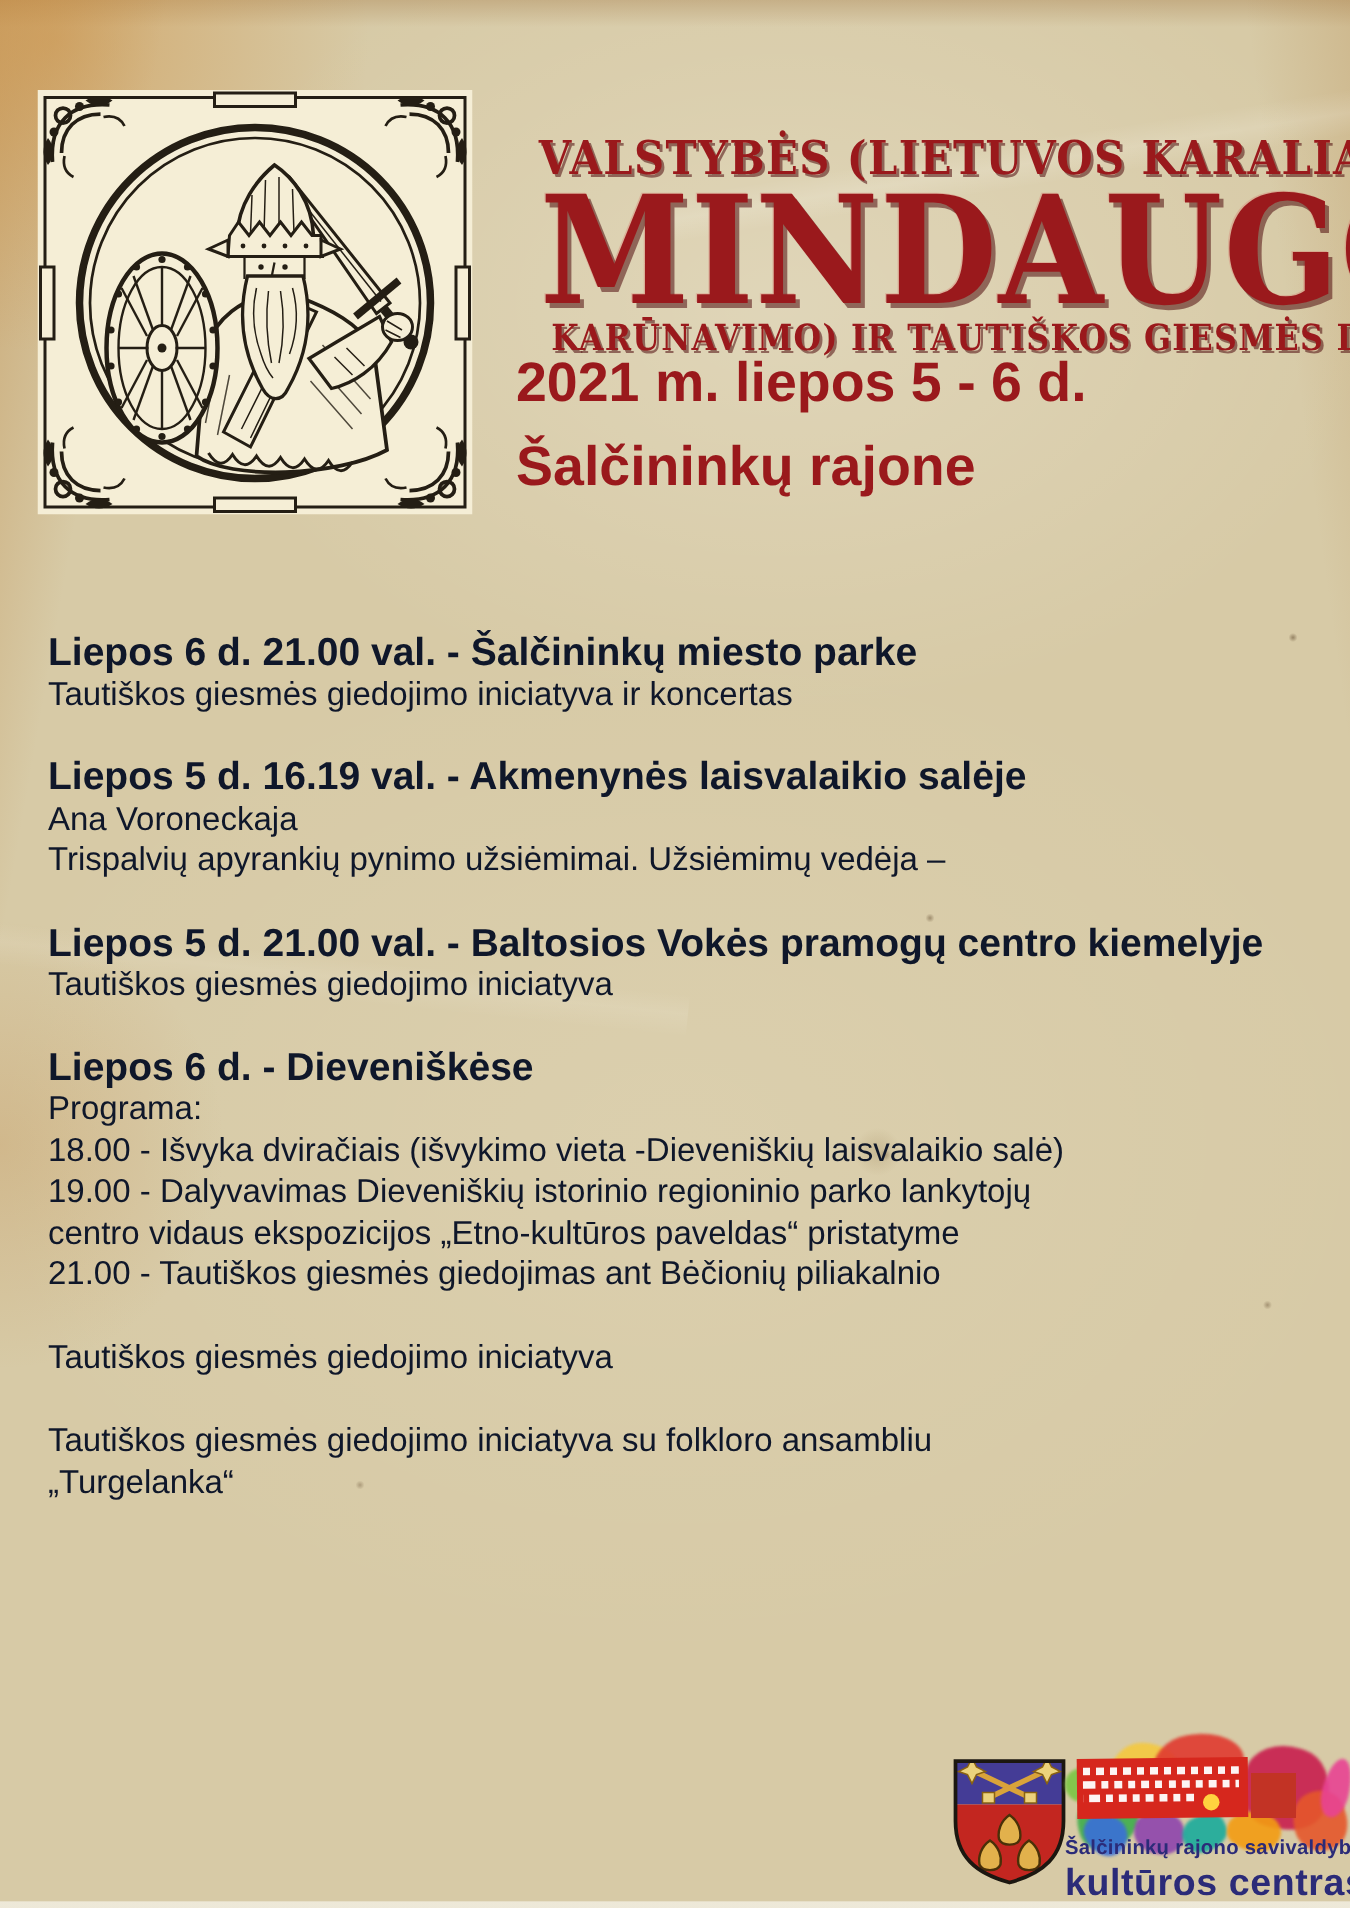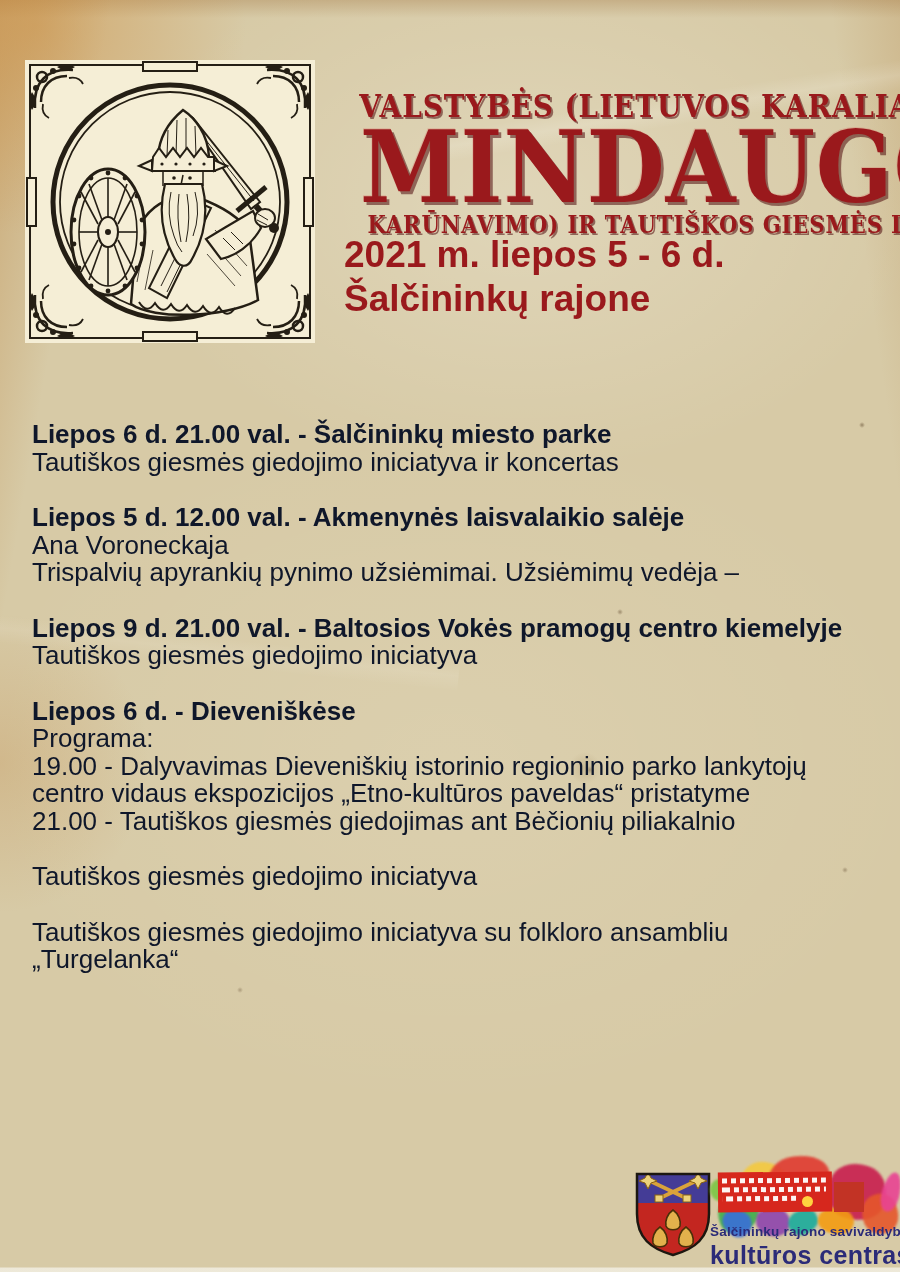--- a/index.html
+++ b/index.html
@@ -42,27 +42,27 @@
     text-shadow:2px 2px 0 rgba(78,11,13,.55);}
   .tbig{height:85px;}
   .tbig span{display:inline-block;font-size:100px;line-height:84px;letter-spacing:1px;transform:scaleX(.90);
     text-shadow:3px 3px 0 rgba(78,11,13,.55), -1px -1px 0 rgba(214,120,110,.35);}
   .t2{height:32px;}
   .t2 span{display:inline-block;font-size:24px;letter-spacing:1px;transform:scaleX(.88);
     text-shadow:2px 2px 0 rgba(78,11,13,.55);}
   .date-line,.location-line{position:absolute;left:344px;font-weight:bold;font-size:37px;
     color:#9a191c;white-space:pre;}
   .date-line{top:234px;text-align:center;}
-  .location-line{top:278px;}
+  .location-line{top:290px;}
 
   
   .events{position:absolute;left:32px;top:421px;width:866px;color:#0f172a;}
   .event{margin-bottom:28px;}
   .eh{font-weight:bold;font-size:26px;line-height:27.5px;white-space:pre;}
-  .el{font-weight:normal;font-size:26px;line-height:27.5px;white-space:pre;}
+  .el{font-weight:normal;font-size:22px;line-height:27.5px;white-space:pre;}
 
   
   .coa{position:absolute;left:633px;top:1170px;width:80px;height:88px;}
   .kc-logo{position:absolute;left:710px;top:1156px;width:190px;height:112px;}
   .blob{position:absolute;filter:blur(1px);opacity:.9;}
   .bld-main{position:absolute;left:8px;top:16px;width:114px;height:40px;background:#d6271d;transform:rotate(-.6deg);}
   .bld-right{position:absolute;left:124px;top:26px;width:30px;height:30px;background:#c23325;}
   .win{position:absolute;left:4px;height:5px;background:
     repeating-linear-gradient(90deg, rgba(255,255,255,.95) 0 5px, rgba(255,255,255,0) 5px 9px);}
   .dot-y{position:absolute;left:92px;top:40px;width:11px;height:11px;border-radius:50%;background:#ffd23f;}
@@ -200,33 +200,34 @@
 </div>
 <div class="date-line">2021 m. liepos 5 - 6 d.</div>
 <div class="location-line">Šalčininkų rajone</div>
 
 <div class="events">
   <div class="event">
     <div class="eh">Liepos 6 d. 21.00 val. - Šalčininkų miesto parke</div>
     <div class="el">Tautiškos giesmės giedojimo iniciatyva ir koncertas</div>
   </div>
   <div class="event">
-    <div class="eh">Liepos 5 d. 12.00 val. - Akmenynės laisvalaikio salėje</div>
+    <div class="eh">Liepos 5 d. 16.19 val. - Akmenynės laisvalaikio salėje</div>
     <div class="el">Ana Voroneckaja</div>
     <div class="el">Trispalvių apyrankių pynimo užsiėmimai. Užsiėmimų vedėja –</div>
   </div>
   <div class="event">
   </div>
   <div class="event">
-    <div class="eh">Liepos 9 d. 21.00 val. - Baltosios Vokės pramogų centro kiemelyje</div>
+    <div class="eh">Liepos 5 d. 21.00 val. - Baltosios Vokės pramogų centro kiemelyje</div>
     <div class="el">Tautiškos giesmės giedojimo iniciatyva</div>
   </div>
   <div class="event">
     <div class="eh">Liepos 6 d. - Dieveniškėse</div>
     <div class="el">Programa:</div>
+    <div class="el">18.00 - Išvyka dviračiais (išvykimo vieta -Dieveniškių laisvalaikio salė)</div>
     <div class="el">19.00 - Dalyvavimas Dieveniškių istorinio regioninio parko lankytojų</div>
     <div class="el">centro vidaus ekspozicijos „Etno-kultūros paveldas“ pristatyme</div>
     <div class="el">21.00 - Tautiškos giesmės giedojimas ant Bėčionių piliakalnio</div>
   </div>
   <div class="event">
     <div class="el">Tautiškos giesmės giedojimo iniciatyva</div>
   </div>
   <div class="event">
     <div class="el">Tautiškos giesmės giedojimo iniciatyva su folkloro ansambliu</div>
     <div class="el">„Turgelanka“</div>

